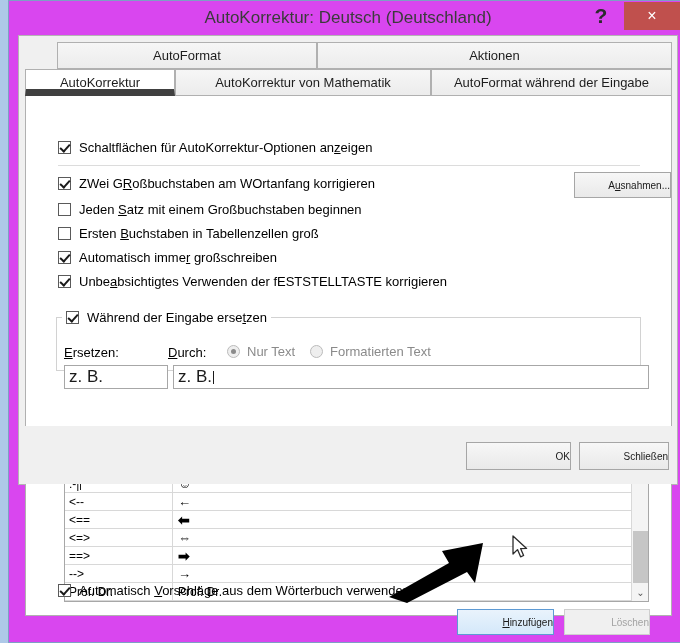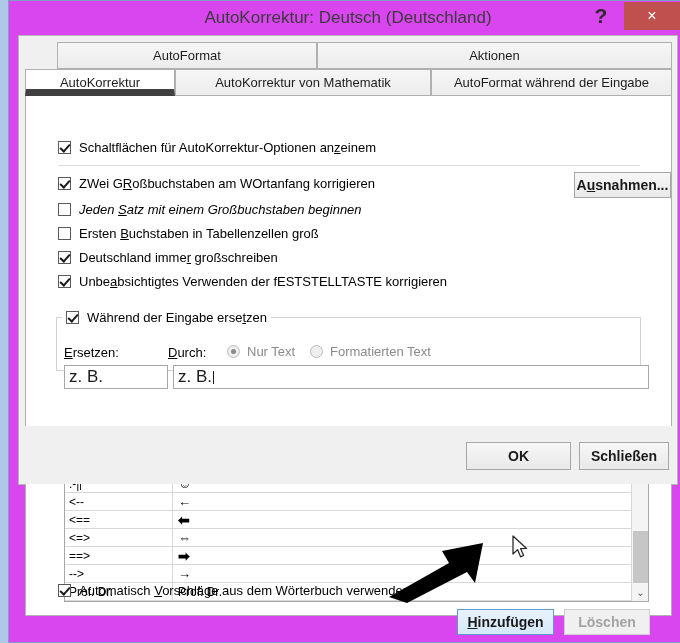--- a/index.html
+++ b/index.html
@@ -140,29 +140,28 @@
     position: absolute;
     background: #dcdcdc;
     height: 1px;
   }
 
   
   .btn {
     position: absolute;
     background: linear-gradient(to bottom, #f7f7f7 0%, #e9e9e9 100%);
     border: 1px solid #a6a6a6;
-    font-size: 14px;
+    font-size: 10px;
     color: #1a1a1a;
     text-align: center;
     cursor: default;
     white-space: nowrap;
     display: flex;
     align-items: center;
-    justify-content: center;
-    font-weight: bold;
+    justify-content: flex-end;
   }
   .btn.hover {
     background: linear-gradient(to bottom, #e9f3fc 0%, #d4e8fa 100%);
     border: 1px solid #5d9ad4;
   }
   .btn.disabled {
     color: #a3a3a3;
     background: #f0f0f0;
     border: 1px solid #cfcfcf;
   }
@@ -327,43 +326,43 @@
       <div class="tab tab-r0b">Aktionen</div>
       <div class="tab tab-r1a active">AutoKorrektur</div>
       <div class="tab tab-r1b">AutoKorrektur von Mathematik</div>
       <div class="tab tab-r1c">AutoFormat während der Eingabe</div>
     </div>
 
     <div class="tabpage">
 
       <div class="cbrow" style="left:32px; top:44px;">
         <span class="cbox checked"></span>
-        <span><span>Schaltflächen für AutoKorrektur-Optionen an</span><u>z</u><span>einem</span></span>
+        <span><span>Schaltflächen für AutoKorrektur-Optionen an</span><u>z</u><span>eigen</span></span>
       </div>
 
       <div class="sep" style="left:32px; top:69px; width:582px;"></div>
 
       <div class="cbrow" style="left:32px; top:80px;">
         <span class="cbox checked"></span>
         <span><span>ZWei G</span><u>R</u><span>oßbuchstaben am WOrtanfang korrigieren</span></span>
       </div>
 
-      <div class="cbrow" style="left:32px; top:106px;font-style:italic;">
+      <div class="cbrow" style="left:32px; top:106px;">
         <span class="cbox"></span>
         <span><span>Jeden </span><u>S</u><span>atz mit einem Großbuchstaben beginnen</span></span>
       </div>
 
       <div class="cbrow" style="left:32px; top:130px;">
         <span class="cbox"></span>
         <span><span>Ersten </span><u>B</u><span>uchstaben in Tabellenzellen groß</span></span>
       </div>
 
       <div class="cbrow" style="left:32px; top:154px;">
         <span class="cbox checked"></span>
-        <span><span>Deutschland imme</span><u>r</u><span> großschreiben</span></span>
+        <span><span>Automatisch imme</span><u>r</u><span> großschreiben</span></span>
       </div>
 
       <div class="cbrow" style="left:32px; top:178px;">
         <span class="cbox checked"></span>
         <span><span>Unbe</span><u>a</u><span>bsichtigtes Verwenden der fESTSTELLTASTE korrigieren</span></span>
       </div>
 
       <div class="btn" style="left:548px; top:76px; width:97px; height:26px;">
         <span><span>A</span><u>u</u><span>snahmen...</span></span>
       </div>

